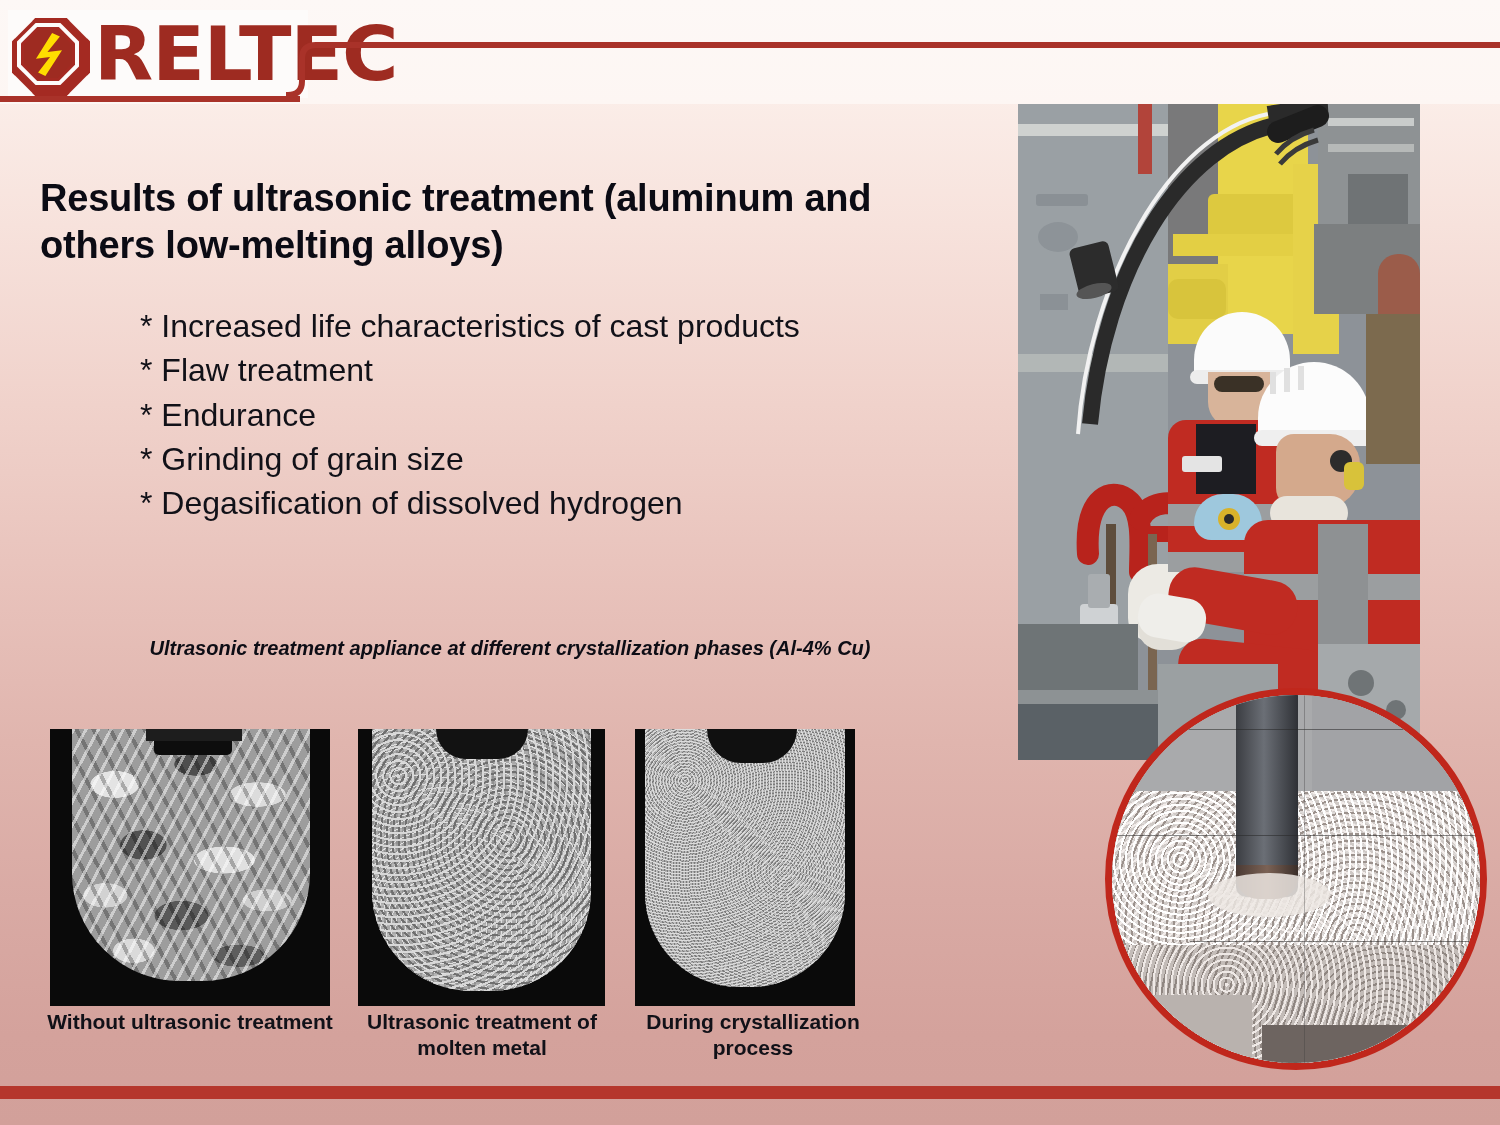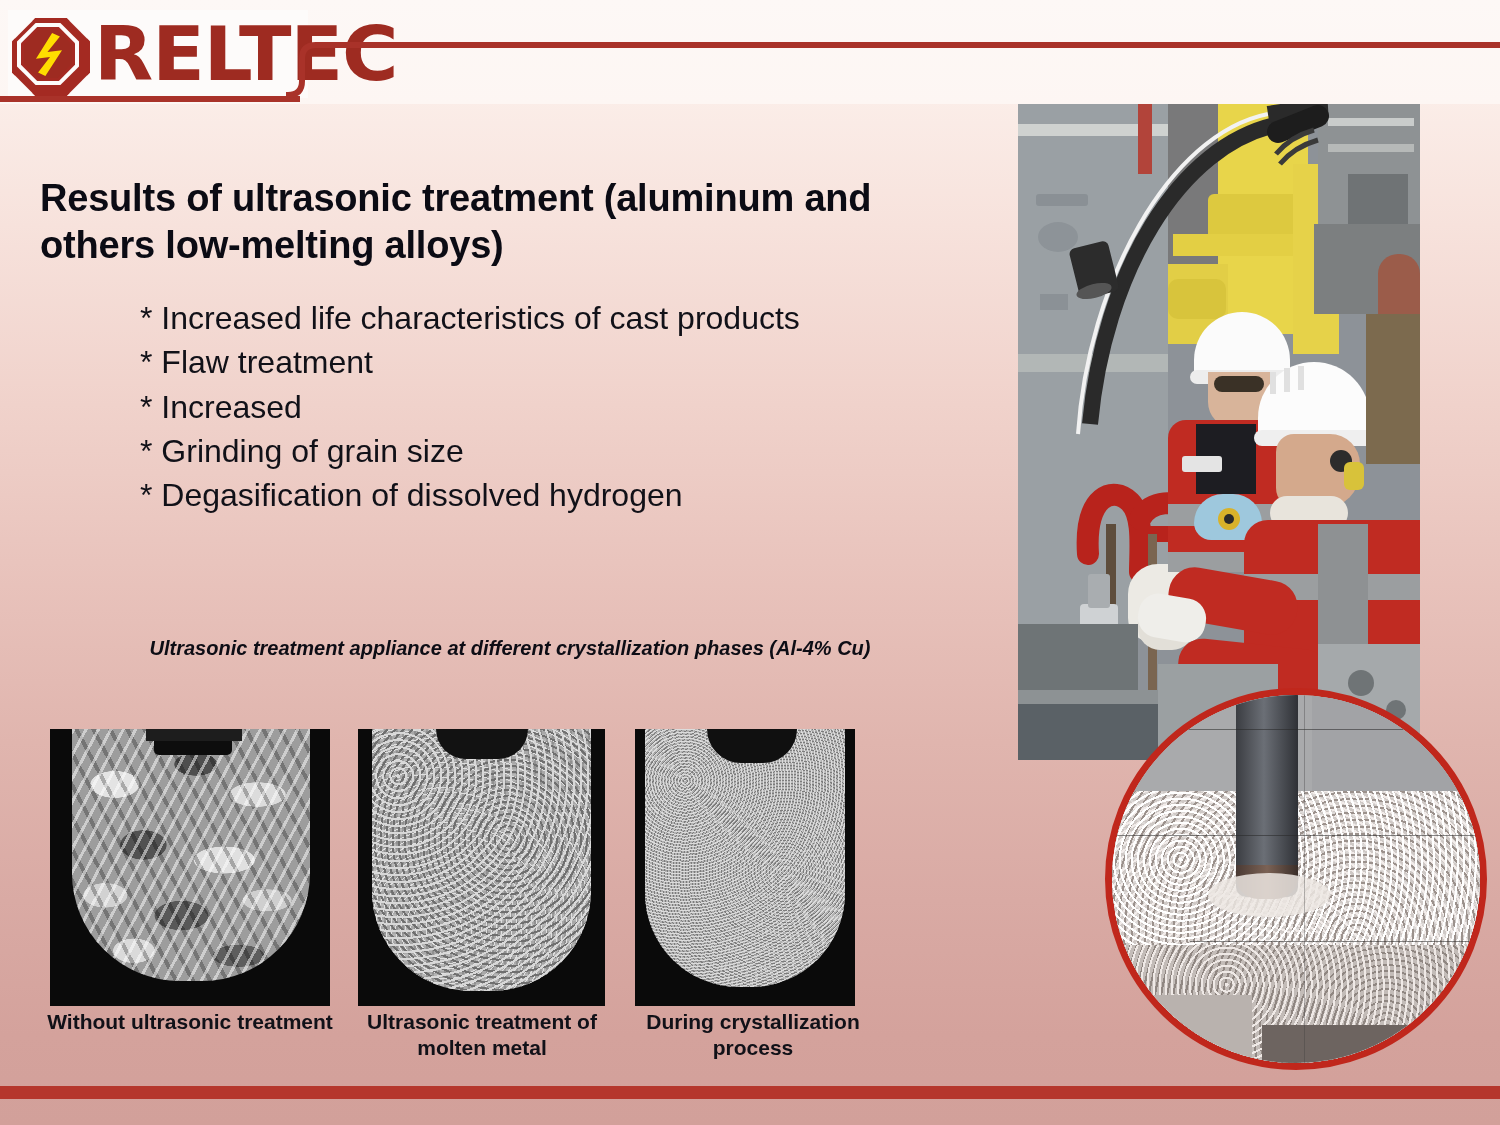--- a/index.html
+++ b/index.html
@@ -103,21 +103,21 @@
     font-size: 38px;
     font-weight: bold;
     color: #0b0b14;
     line-height: 1.24;
     letter-spacing: -0.2px;
   }
 
   
   .bullets {
     position: absolute;
-    left: 140px; top: 296px;
+    left: 140px; top: 304px;
     width: 820px;
   }
   .bullet {
     font-size: 32px;
     color: #111118;
     line-height: 1.385;
     white-space: nowrap;
   }
 
   
@@ -247,21 +247,21 @@
     <svg class="hdr-scurve" viewBox="0 0 60 64">
       <path d="M 58 7 L 30 7 Q 16 7 16 21 L 16 43 Q 16 57 2 57 L 0 57" fill="none" stroke="#a93229" stroke-width="6" stroke-linecap="butt"></path>
     </svg>
   </div>
 
   <div class="title">Results of ultrasonic treatment (aluminum and others low-melting alloys)</div>
 
   <div class="bullets">
     <div class="bullet">* Increased life characteristics of cast products</div>
     <div class="bullet">* Flaw treatment</div>
-    <div class="bullet">* Increased</div>
+    <div class="bullet">* Endurance</div>
     <div class="bullet">* Grinding of grain size</div>
     <div class="bullet">* Degasification of dissolved hydrogen</div>
   </div>
 
   <div class="subhead">Ultrasonic treatment appliance at different crystallization phases (Al-4% Cu)</div>
 
   <div class="micro" style="left:50px; top:729px; width:280px; height:277px;">
     <div class="ingot" style="left:22px; top:0px; width:238px; height:252px;
          border-radius: 0 0 108px 108px; overflow:hidden;">
       <div class="tex-coarse"></div>

